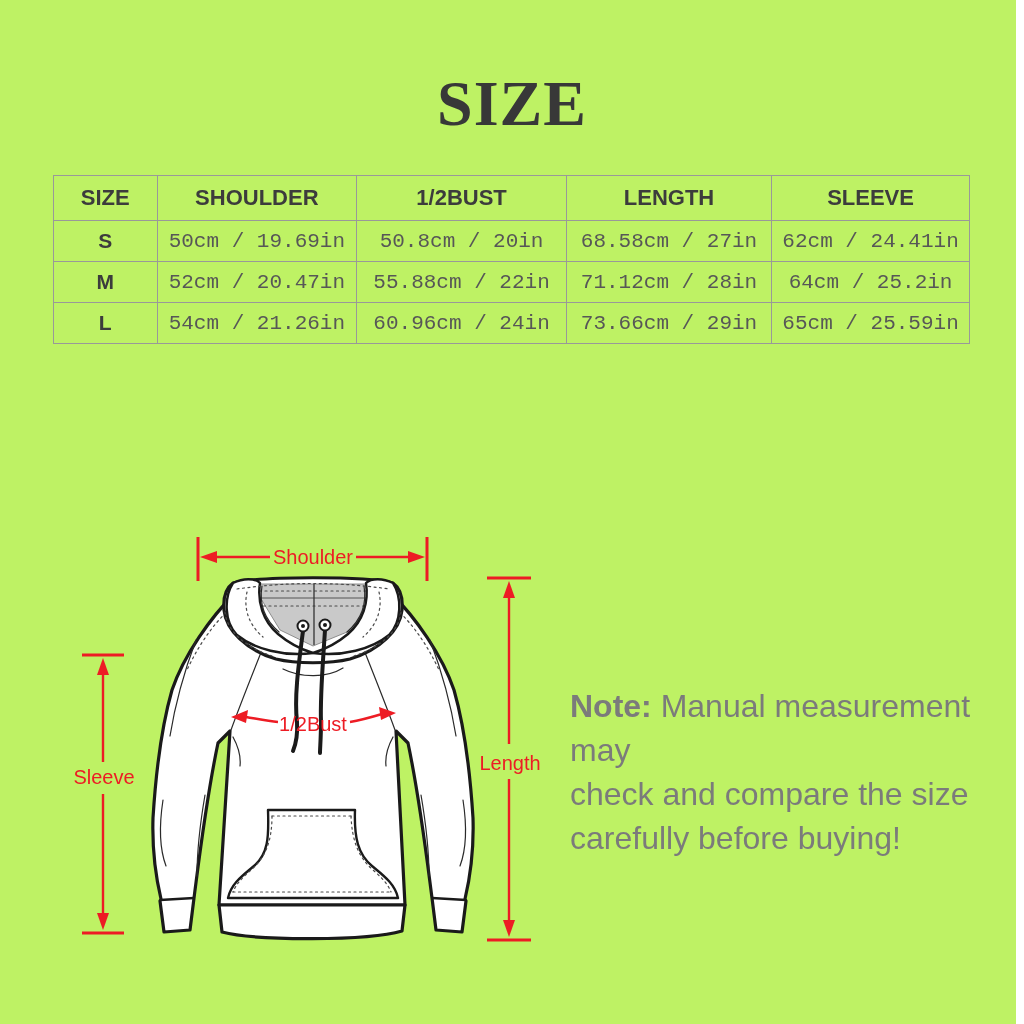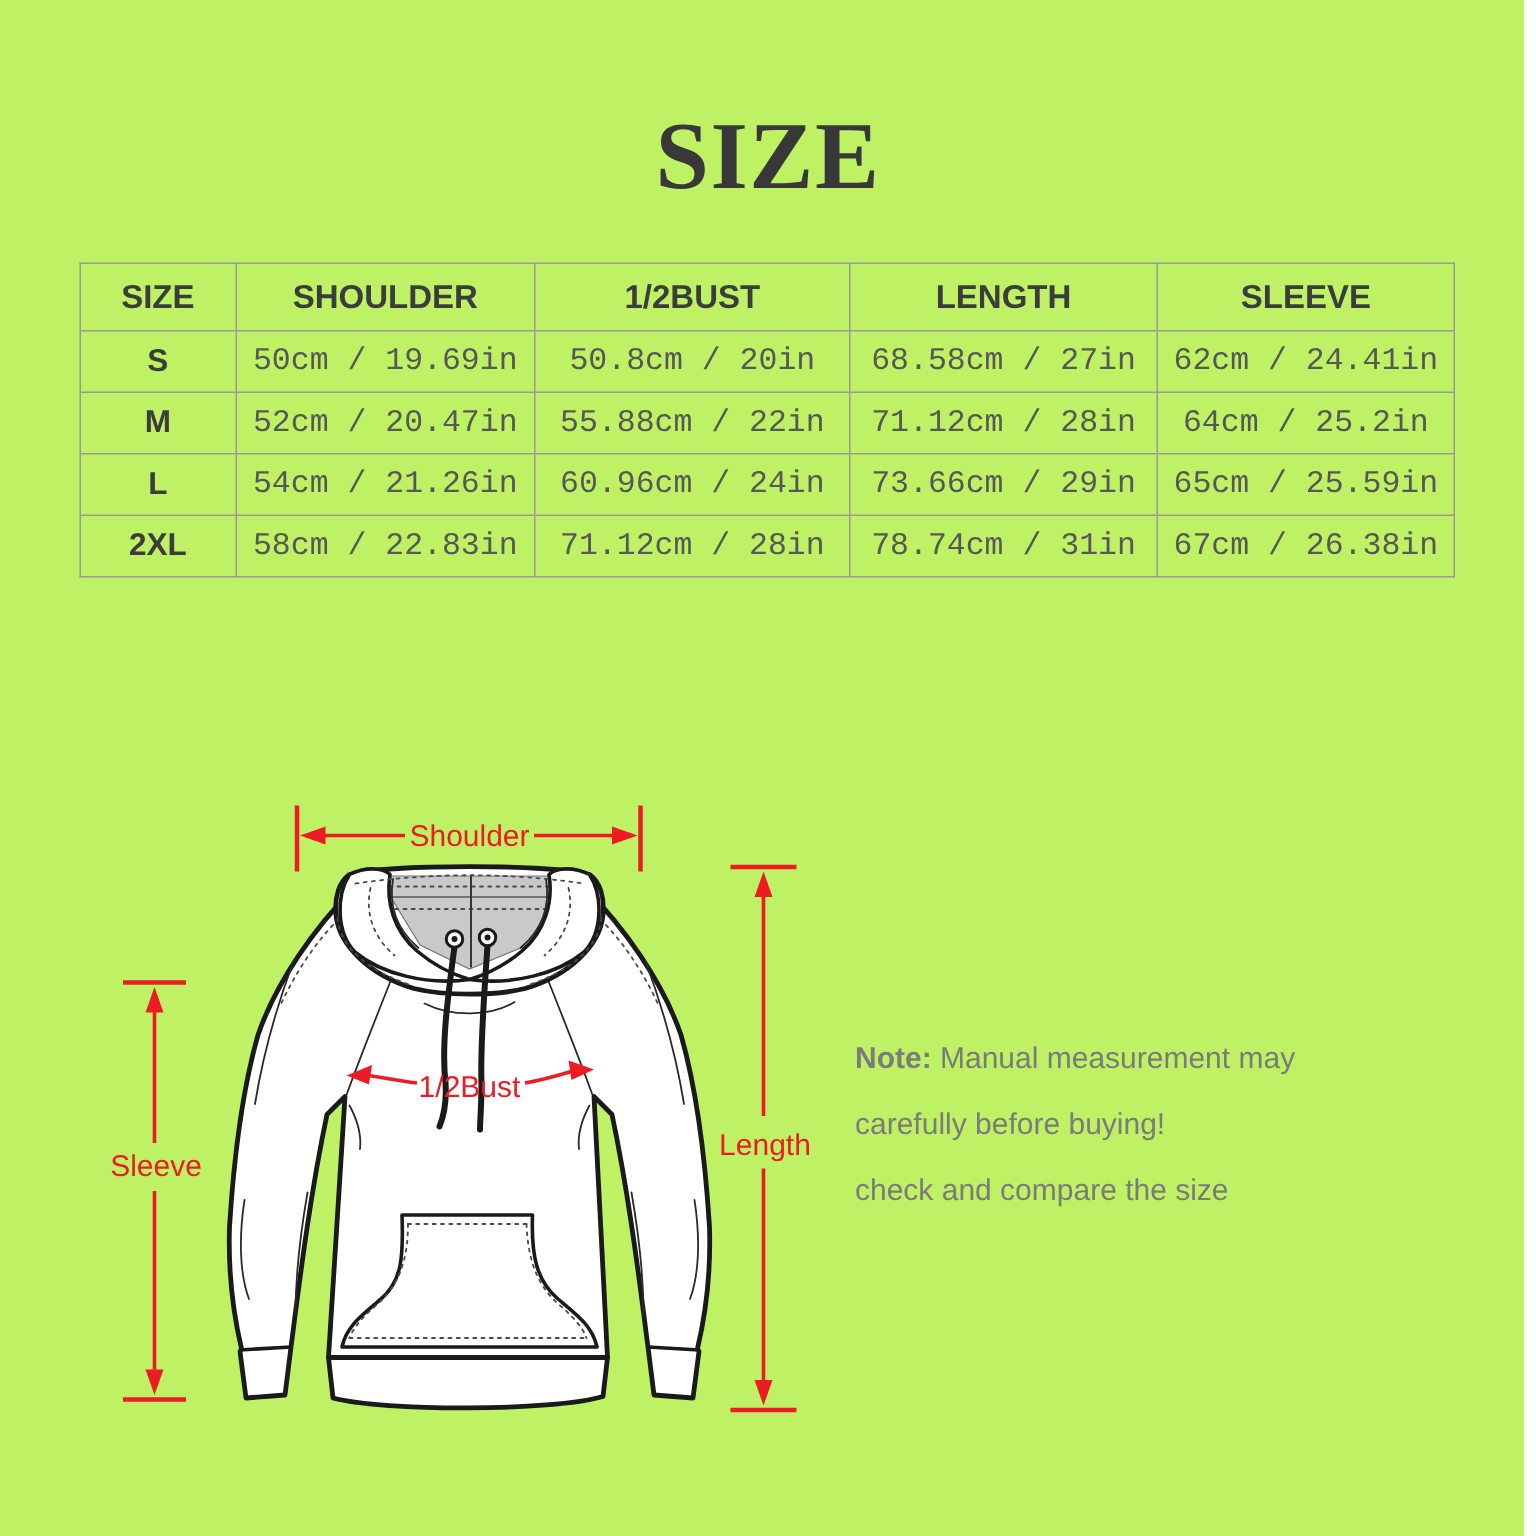--- a/index.html
+++ b/index.html
@@ -10,21 +10,21 @@
          color:#383838;letter-spacing:1px;line-height:1;}
   table.size-table{position:absolute;left:53px;top:175px;width:917px;
          border-collapse:collapse;table-layout:fixed;}
   .size-table th,.size-table td{border:1px solid #999;text-align:center;vertical-align:middle;
          padding:0;white-space:nowrap;}
   .size-table thead th{height:44px;font-size:22px;font-weight:700;color:#3c3c3c;}
   .size-table tbody tr{height:41px;}
   .size-table tbody th{font-size:21px;font-weight:700;color:#3c3c3c;}
   .size-table td{font-size:21px;font-weight:400;color:#575757;font-family:Liberation Mono, monospace;}
   .diagram-svg{position:absolute;left:0;top:0;width:1024px;height:1024px;}
-  .note{position:absolute;left:570px;top:684px;width:445px;font-size:20px;
+  .note{position:absolute;left:570px;top:684px;width:445px;font-size:32px;
         line-height:44px;color:#7b7b7b;}
   .note .b{font-weight:700;}
   
   .ln-bold{fill:#ffffff;stroke:#1a1a1a;stroke-width:3.2;stroke-linejoin:round;}
   .ln-med{fill:#ffffff;stroke:#1a1a1a;stroke-width:2.4;stroke-linejoin:round;}
   .ln-thin{fill:none;stroke:#2a2a2a;stroke-width:1.2;stroke-linecap:round;}
   .ln-dot{fill:none;stroke:#4a4a4a;stroke-width:1.2;stroke-dasharray:2 3.5;stroke-linecap:round;}
   .cord{fill:none;stroke:#1a1a1a;stroke-width:4;stroke-linecap:round;}
   .red-stem{fill:none;stroke:#ed1c24;stroke-width:2.4;}
   .red-tick{fill:none;stroke:#ed1c24;stroke-width:3;}
@@ -70,27 +70,20 @@
         <td>55.88cm / 22in</td>
         <td>71.12cm / 28in</td>
         <td>64cm / 25.2in</td>
       </tr>
       <tr>
         <th>L</th>
         <td>54cm / 21.26in</td>
         <td>60.96cm / 24in</td>
         <td>73.66cm / 29in</td>
         <td>65cm / 25.59in</td>
-      </tr>
-      <tr>
-        <th>2XL</th>
-        <td>58cm / 22.83in</td>
-        <td>71.12cm / 28in</td>
-        <td>78.74cm / 31in</td>
-        <td>67cm / 26.38in</td>
       </tr>
     </tbody>
   </table>
 
   <svg class="diagram-svg" viewBox="0 0 1024 1024">
 
     <g>
 
       <path class="ln-bold" d="
         M236,592
@@ -218,17 +211,17 @@
       <line class="red-stem" x1="103" y1="673" x2="103" y2="762"></line>
       <line class="red-stem" x1="103" y1="794" x2="103" y2="915"></line>
       <polygon class="red-head" points="103,658 97,675 109,675"></polygon>
       <polygon class="red-head" points="103,930 97,913 109,913"></polygon>
       <text class="red-label" x="104" y="784">Sleeve</text>
     </g>
   </svg>
 
   <div class="note">
     <div class="note-line"><span class="b">Note:</span><span> Manual measurement may</span></div>
+    <div class="note-line">check and compare the size</div>
     <div class="note-line">carefully before buying!</div>
-    <div class="note-line">check and compare the size</div>
   </div>
 
 </div>
 
 </body></html>

